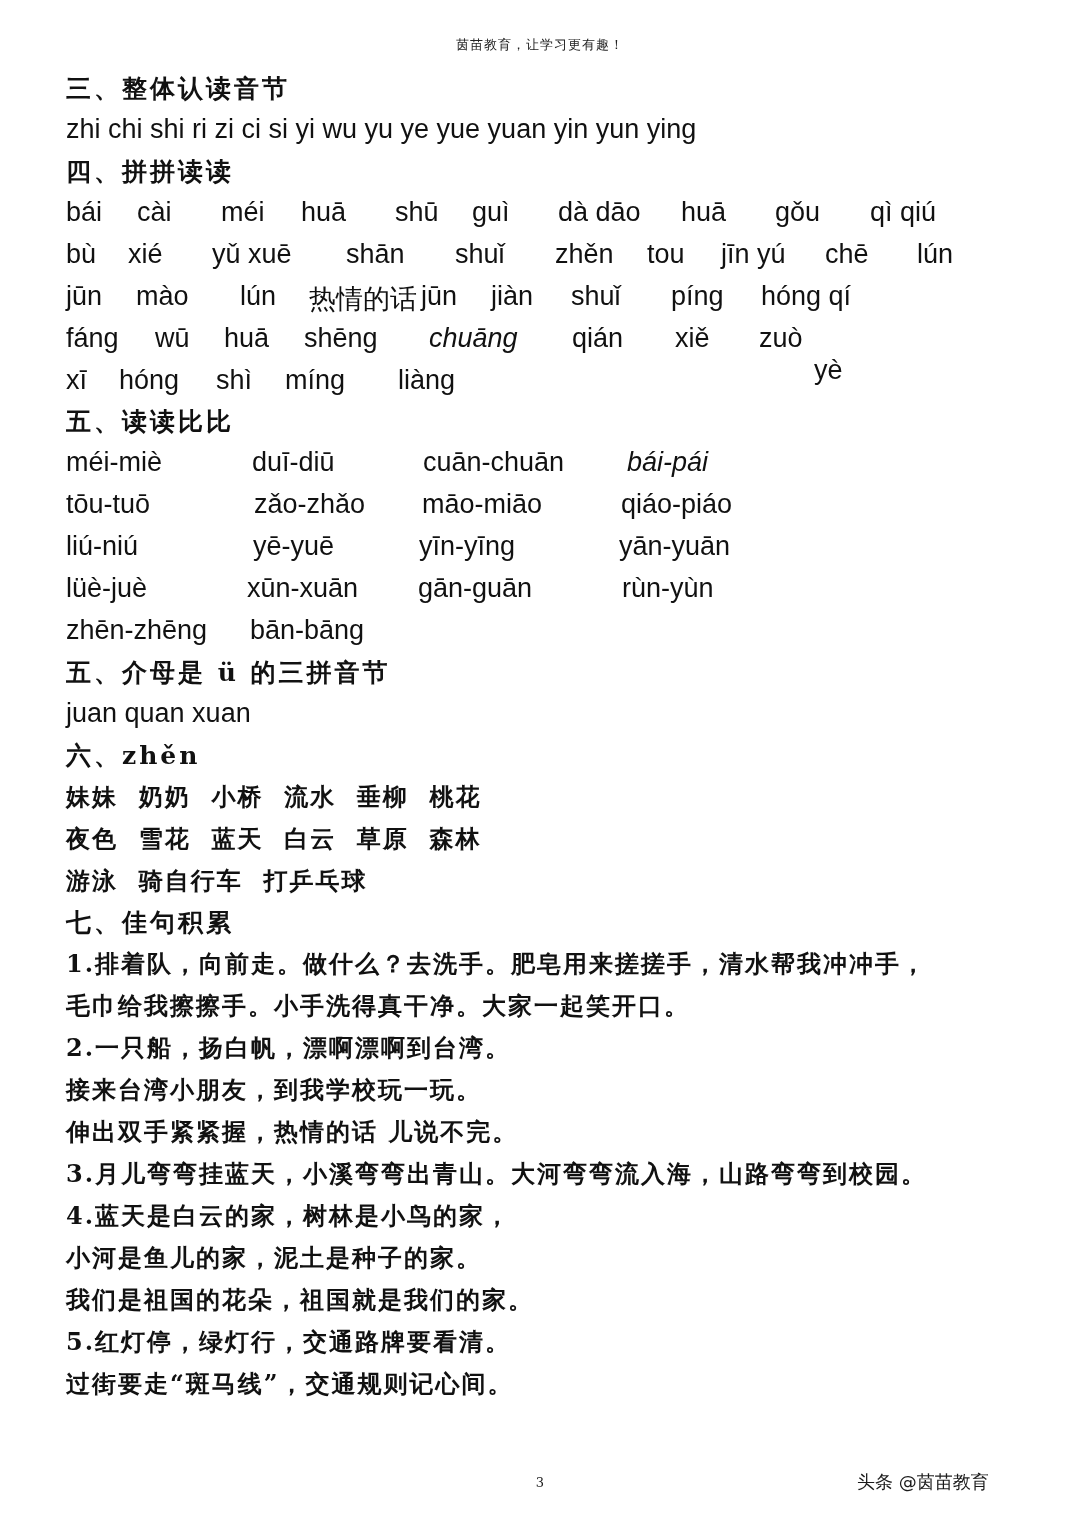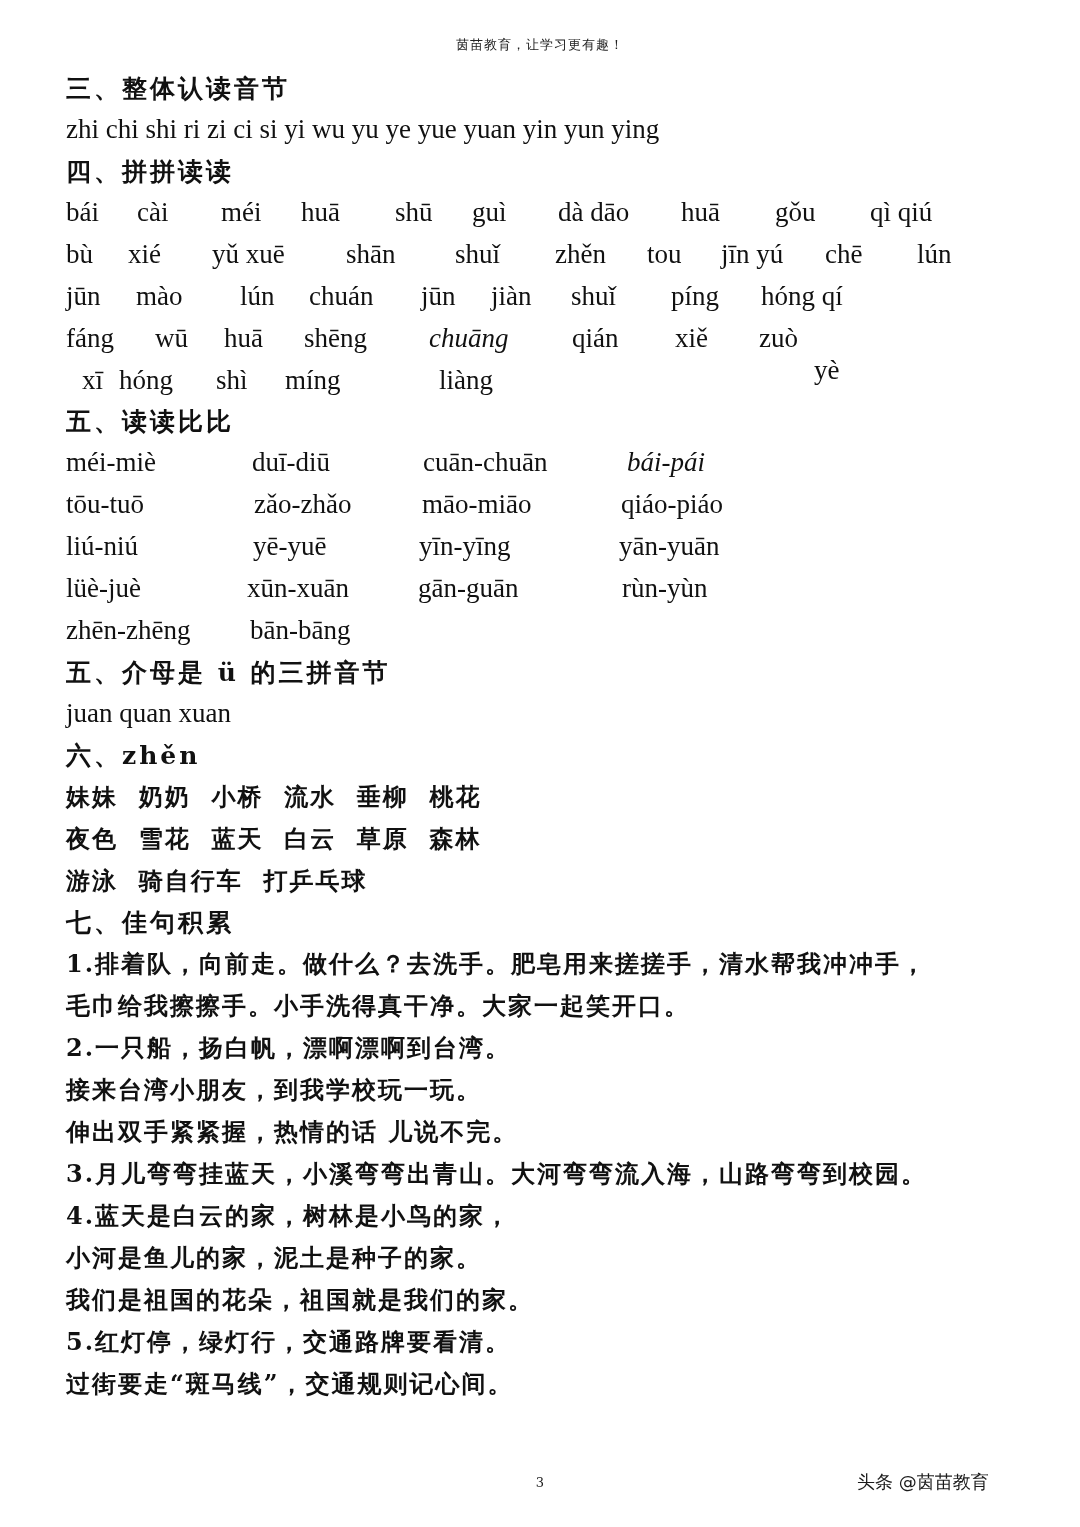--- a/index.html
+++ b/index.html
@@ -8,21 +8,21 @@
     position: absolute; top: 36px; left: 0; width: 1080px; text-align: center;
     font-family: "DejaVu Serif", serif; font-size: 13px; color: #222; letter-spacing: 1px;
   }
   .heading {
     position: absolute; left: 66px;
     font-family: "DejaVu Serif", serif; font-size: 25px; font-weight: bold; letter-spacing: 3px;
     color: #111; white-space: nowrap;
   }
   .pinyin-line {
     position: absolute; left: 66px; height: 36px;
-    font-family: Liberation Serif, serif; font-size: 27px; color: #111; white-space: nowrap;
+    font-family: Liberation Sans, sans-serif; font-size: 27px; color: #111; white-space: nowrap;
   }
   .pw { position: absolute; top: 0; white-space: nowrap; }
   .cn-line {
     position: absolute; left: 66px;
     font-family: "DejaVu Serif", serif; font-size: 24px; font-weight: bold; color: #111;
     letter-spacing: 2px; white-space: nowrap;
   }
   .page-number {
     position: absolute; top: 1475px; left: 0; width: 1080px; text-align: center;
     font-family: "DejaVu Serif", serif; font-size: 13px; color: #222;
@@ -66,46 +66,46 @@
   <span class="pw" style="left:581px;">tou</span>
   <span class="pw" style="left:655px;">jīn yú</span>
   <span class="pw" style="left:759px;">chē</span>
   <span class="pw" style="left:851px;">lún</span>
 </div>
 
 <div class="pinyin-line" style="top:281px;">
   <span class="pw" style="left:0px;">jūn</span>
   <span class="pw" style="left:70px;">mào</span>
   <span class="pw" style="left:174px;">lún</span>
-  <span class="pw" style="left:243px;">chuán</span>
+  <span class="pw" style="left:243px;">热情的话</span>
   <span class="pw" style="left:355px;">jūn</span>
   <span class="pw" style="left:425px;">jiàn</span>
   <span class="pw" style="left:505px;">shuǐ</span>
   <span class="pw" style="left:605px;">píng</span>
   <span class="pw" style="left:695px;">hóng qí</span>
 </div>
 
 <div class="pinyin-line" style="top:323px;">
   <span class="pw" style="left:0px;">fáng</span>
   <span class="pw" style="left:89px;">wū</span>
   <span class="pw" style="left:158px;">huā</span>
   <span class="pw" style="left:238px;">shēng</span>
   <span class="pw" style="left:363px;font-style:italic;">chuāng</span>
   <span class="pw" style="left:506px;">qián</span>
   <span class="pw" style="left:609px;">xiě</span>
   <span class="pw" style="left:693px;">zuò</span>
   <span class="pw" style="left:748px;margin-top:32px;">yè</span>
 </div>
 
 <div class="pinyin-line" style="top:365px;">
-  <span class="pw" style="left:0px;margin-left:16px;">xī</span>
+  <span class="pw" style="left:0px;">xī</span>
   <span class="pw" style="left:53px;">hóng</span>
   <span class="pw" style="left:150px;">shì</span>
   <span class="pw" style="left:219px;">míng</span>
-  <span class="pw" style="left:332px;margin-left:41px;">liàng</span>
+  <span class="pw" style="left:332px;">liàng</span>
 </div>
 
 <div class="heading" style="top:405px;">五、读读比比</div>
 
 <div class="pinyin-line" style="top:447px;">
   <span class="pw" style="left:0px;">méi-miè</span>
   <span class="pw" style="left:186px;">duī-diū</span>
   <span class="pw" style="left:357px;">cuān-chuān</span>
   <span class="pw" style="left:561px;font-style:italic;">bái-pái</span>
 </div>

